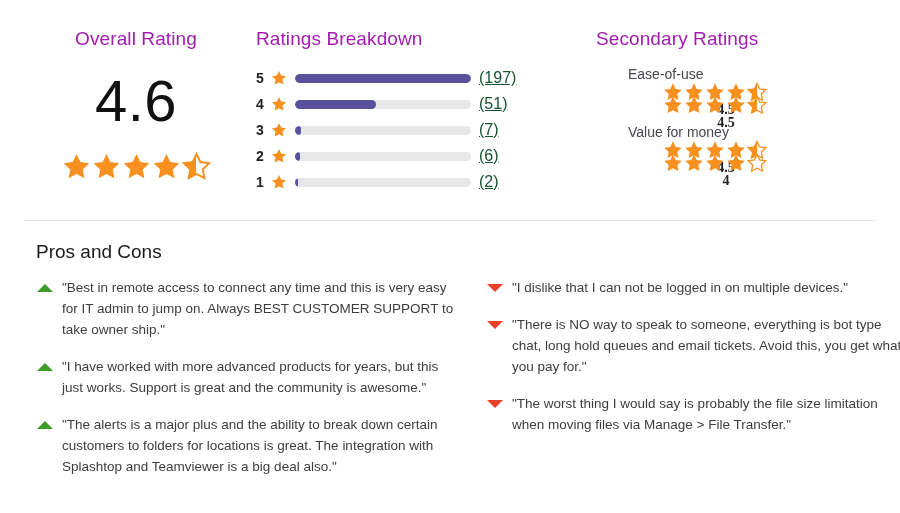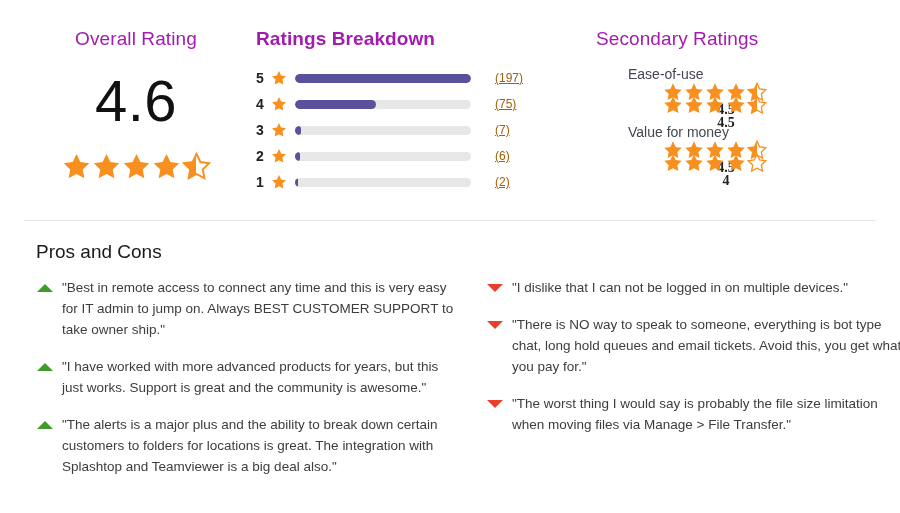--- a/index.html
+++ b/index.html
@@ -31,21 +31,21 @@
   .col-secondary { flex: 1; }
 
   .section-title {
     font-size: 19px;
     font-weight: normal;
     color: #a21caf;
     margin: 0;
     letter-spacing: .1px;
   }
   .col-overall .section-title { text-align: center; }
-  .col-breakdown .section-title { padding-left: 8px; font-weight: bold; }
+  .col-breakdown .section-title { padding-left: 8px; }
   .col-secondary .section-title { padding-left: 8px; margin-left: 40px; }
 
   .overall-score {
     text-align: center;
     font-size: 58px;
     color: #111111;
     margin-top: 22px;
     line-height: 1;
     letter-spacing: .5px;
   }
@@ -88,23 +88,23 @@
     border-radius: 5px;
     overflow: hidden;
   }
   .bd-fill {
     position: absolute;
     left: 0; top: 0; bottom: 0;
     background: #59519b;
     border-radius: 5px;
   }
   .bd-count {
-    margin-left: 24px;
-    font-size: 12px;
-    color: #a16207;
+    margin-left: 8px;
+    font-size: 16px;
+    color: #14532d;
     text-decoration: underline;
     cursor: pointer;
     white-space: nowrap;
   }
 
   
   .sec-list { margin-top: 16px; padding-left: 8px; }
   .sec-row {
     display: flex;
     align-items: center;
@@ -244,21 +244,21 @@
           <div class="bd-row">
             <span class="bd-num">4</span>
             <span class="star bd-star">
               <svg width="16" height="16" viewBox="0 0 24 24">
                 <path d="M12 1.6 L15.2 8.3 L22.5 9.3 L17.2 14.4 L18.5 21.7 L12 18.2 L5.5 21.7 L6.8 14.4 L1.5 9.3 L8.8 8.3 Z" fill="#f7901e"></path>
               </svg>
             </span>
             <div class="bd-track">
               <div class="bd-fill" style="width: 46.1929%;"></div>
             </div>
-            <a class="bd-count">(75)</a>
+            <a class="bd-count">(51)</a>
           </div>
           <div class="bd-row">
             <span class="bd-num">3</span>
             <span class="star bd-star">
               <svg width="16" height="16" viewBox="0 0 24 24">
                 <path d="M12 1.6 L15.2 8.3 L22.5 9.3 L17.2 14.4 L18.5 21.7 L12 18.2 L5.5 21.7 L6.8 14.4 L1.5 9.3 L8.8 8.3 Z" fill="#f7901e"></path>
               </svg>
             </span>
             <div class="bd-track">
               <div class="bd-fill" style="width: 3.5533%;"></div>

